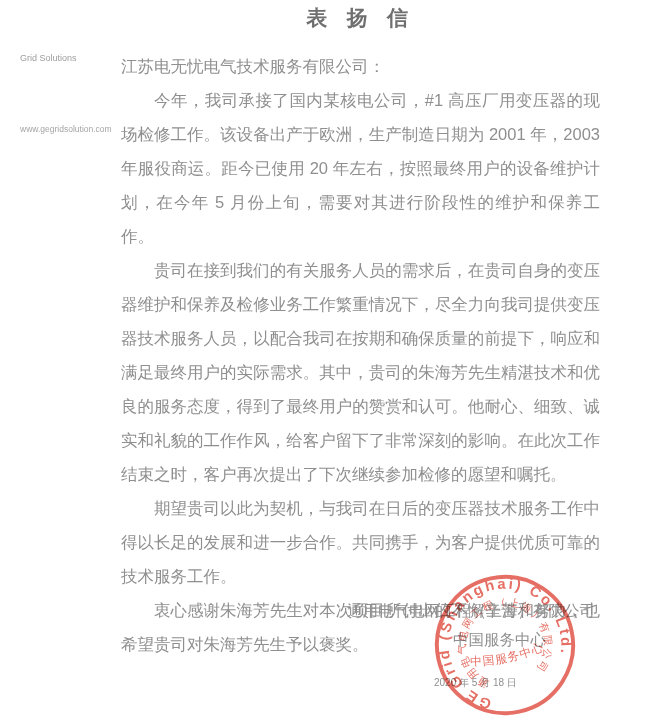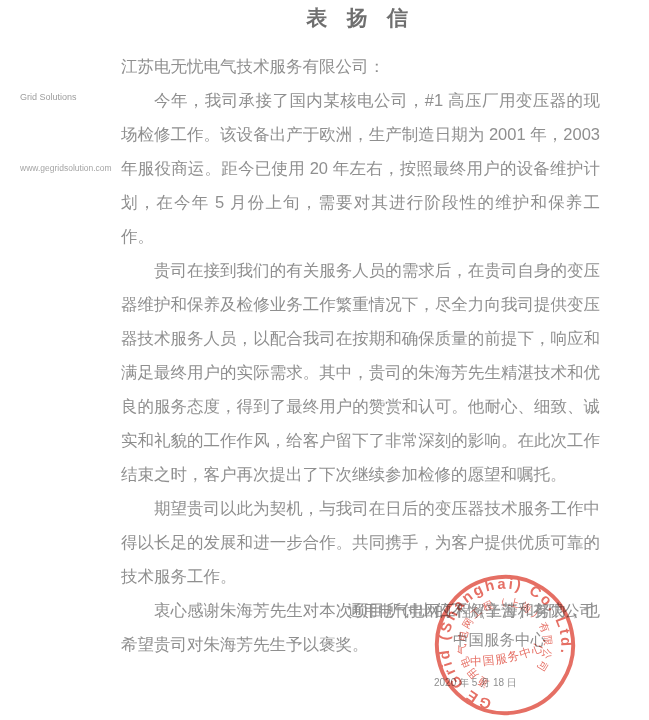--- a/index.html
+++ b/index.html
@@ -13,21 +13,21 @@
   .doc-title{
     position:absolute;
     left:121px;top:4px;width:479px;
     text-align:center;
     font-size:21px;font-weight:bold;
     letter-spacing:0.32em;
     color:#6f6f6f;
   }
   .sidebar{
     position:absolute;left:20px;top:52px;width:102px;
-    color:#a5a5a5;font-size:8.5px;line-height:12.5px;margin-top:39px;
+    color:#a5a5a5;font-size:8.5px;line-height:12.5px;
   }
   .sidebar .brand{margin:0 0 58px 0;font-size:9px;color:#9d9d9d;}
   .sidebar .addr{margin:0 0 14px 0;}
   .sidebar .site{margin:0;}
   .letter{
     position:absolute;left:121px;top:49px;width:479px;
     color:#8f8f8f;
     font-size:16.5px;line-height:34px;
     text-align:justify;
   }

